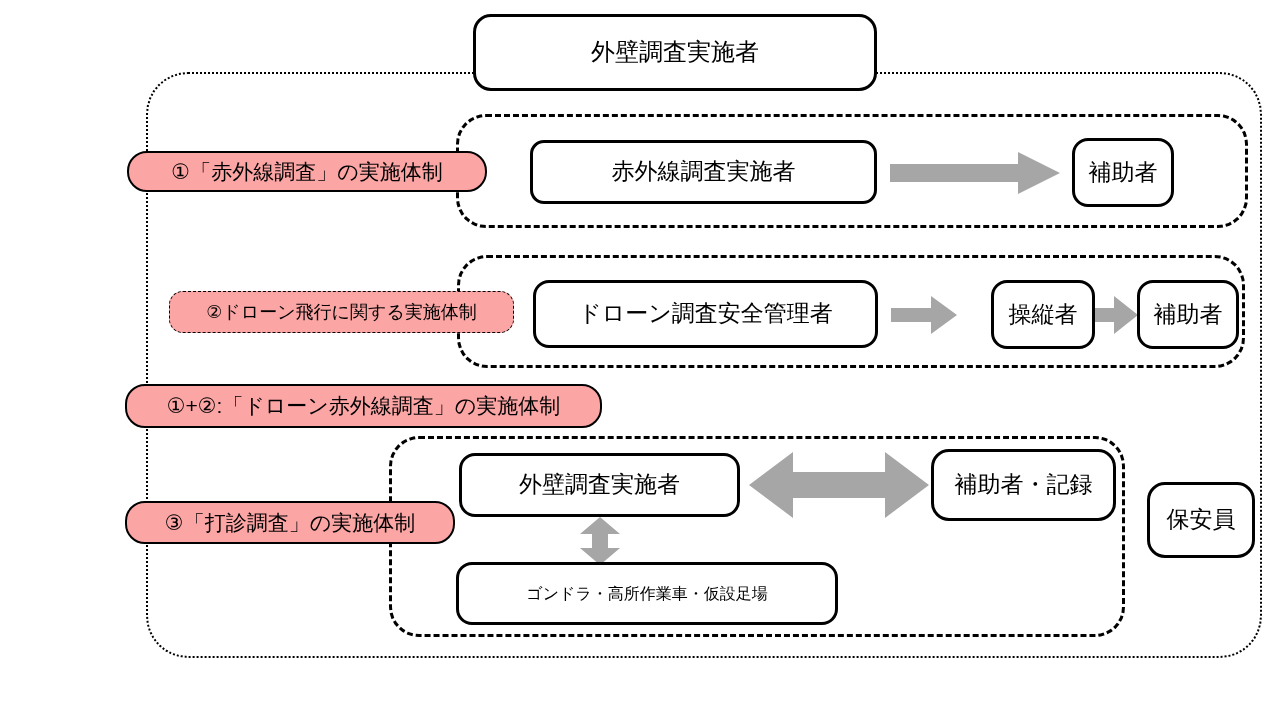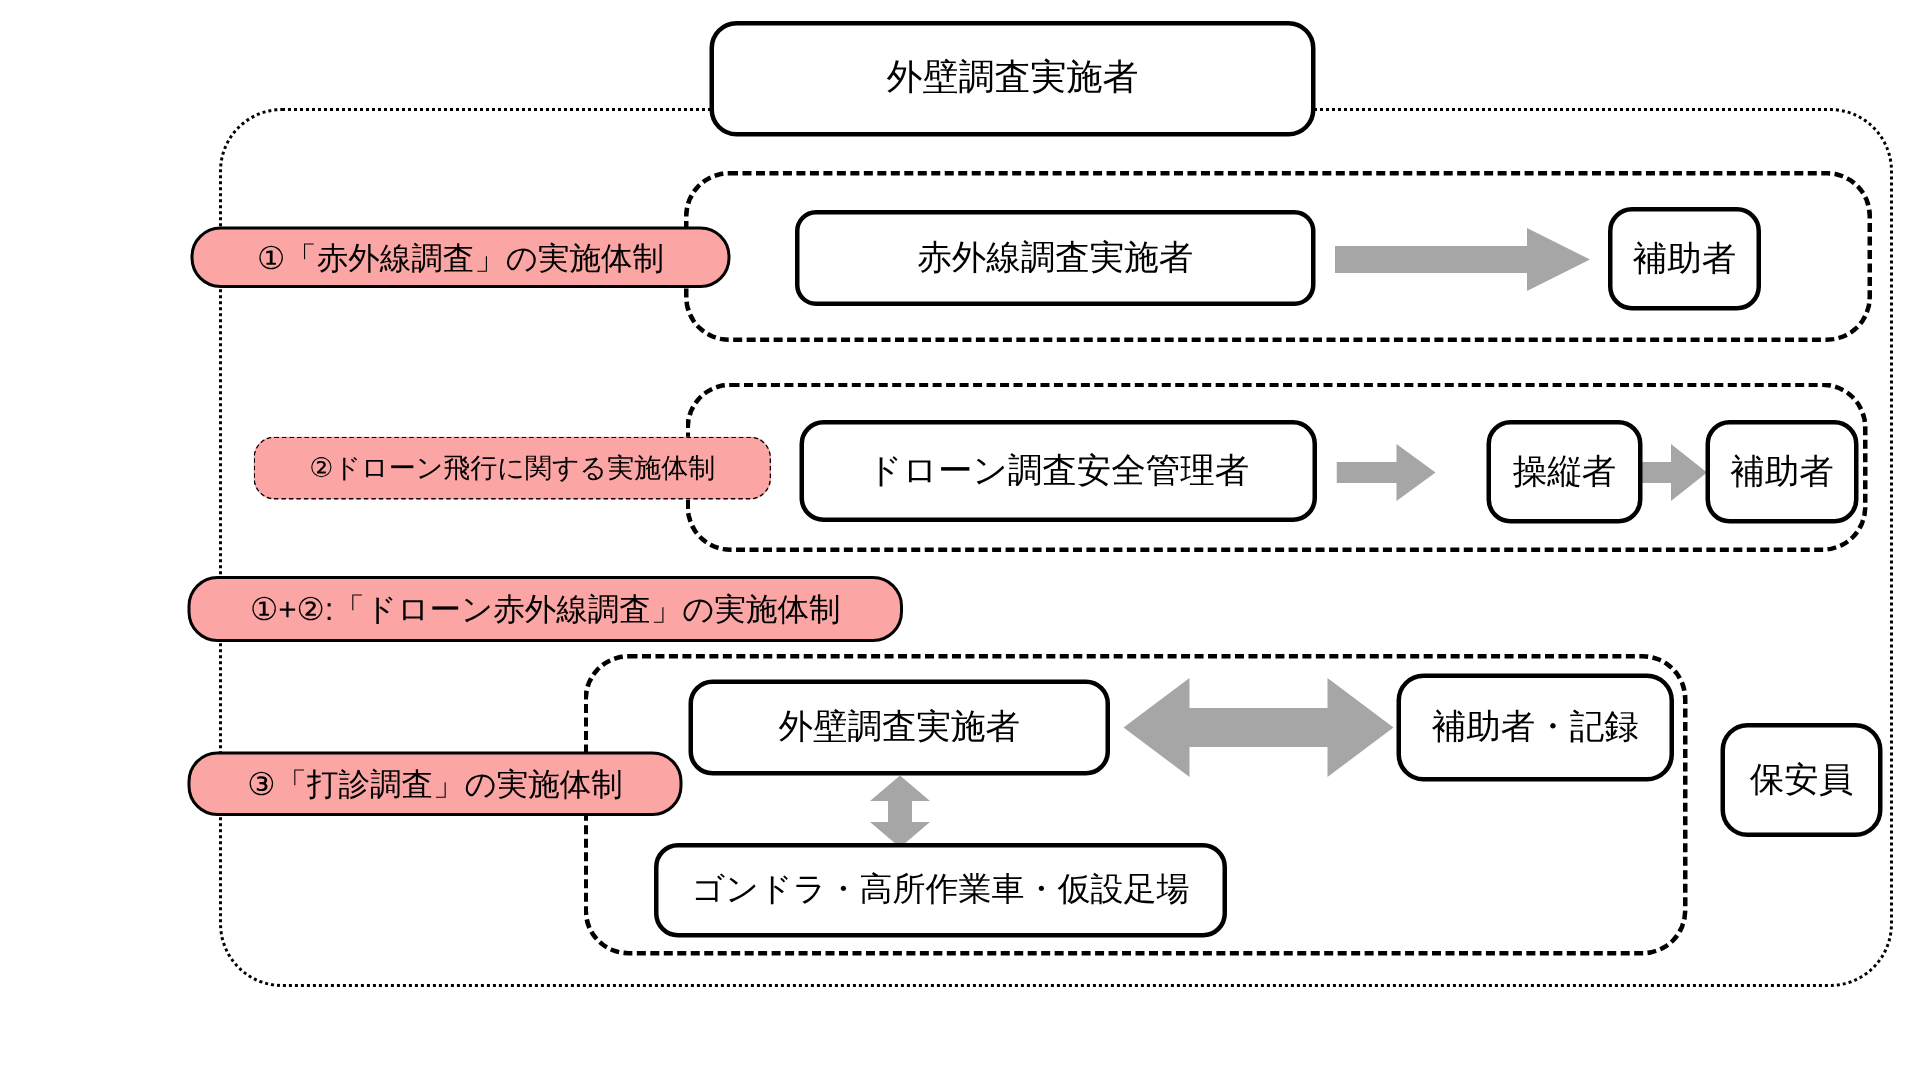--- a/index.html
+++ b/index.html
@@ -94,18 +94,18 @@
   </div>
 
   <div class="box" style="left:931px; top:449px; width:185px; height:72px; border-radius:18px;">補助者・記録</div>
 
   <div class="arrow" style="left:580px; top:517px;">
     <svg width="40" height="48" viewBox="0 0 40 48">
       <polygon points="20,0 40,17 28,17 28,31 40,31 20,48 0,31 12,31 12,17 0,17" fill="var(--arrow)"></polygon>
     </svg>
   </div>
 
-  <div class="box" style="left:436px; top:562px; width:382px; height:63px; font-size:22px;">ゴンドラ・高所作業車・仮設足場</div>
+  <div class="box" style="left:456px; top:562px; width:382px; height:63px; font-size:16px;">ゴンドラ・高所作業車・仮設足場</div>
 
 
   <div class="box" style="left:1147px; top:482px; width:108px; height:76px; border-radius:18px;">保安員</div>
 
 </div>
 
 </body></html>

